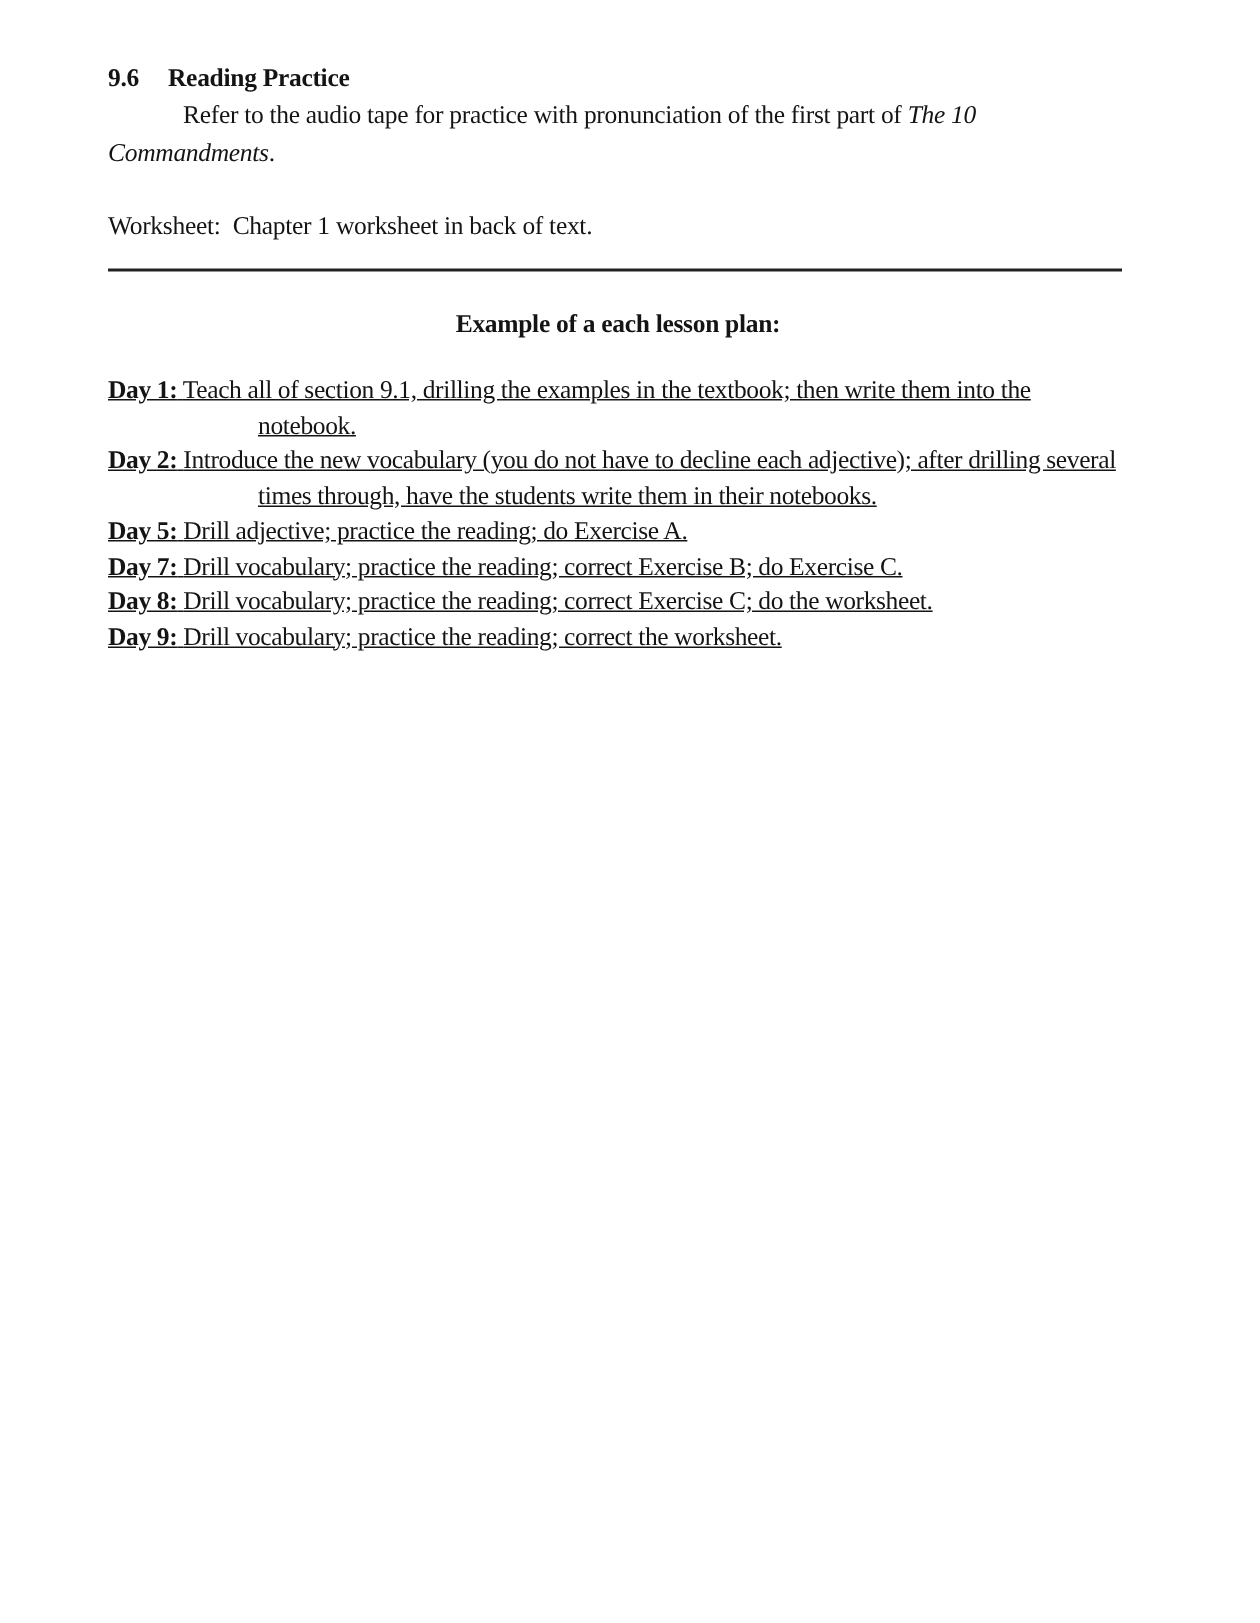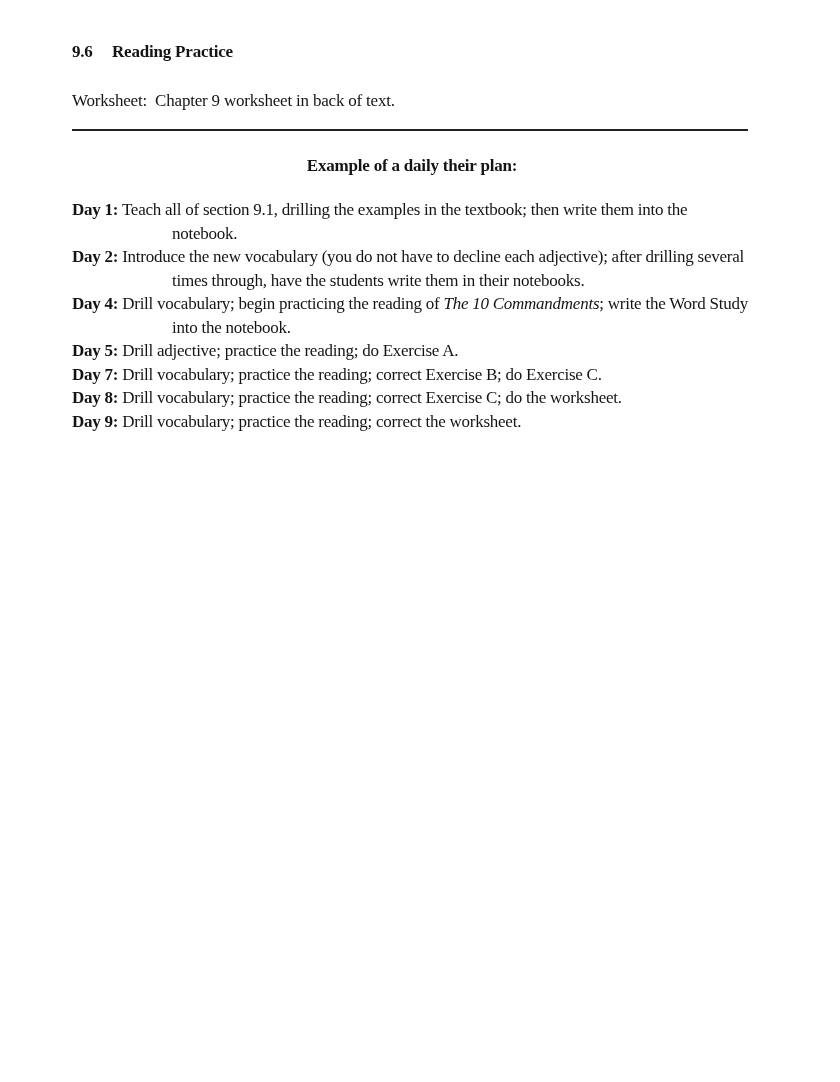--- a/index.html
+++ b/index.html
@@ -65,46 +65,47 @@
       margin-top: 20px;
       list-style: none;
       padding: 0;
     }
     .day {
       font-size: 17px;
       line-height: 23.5px;
       padding-left: 100px;
       text-indent: -100px;
       letter-spacing: -0.25px;
+      text-decoration: underline;
     }
     .day .dlabel { font-weight: bold; }
     .day i { font-style: italic; }
   </style>
 </head>
 <body>
 
 <div class="page">
 
   <h2 class="section-heading">
     <span class="num">9.6</span><span>Reading Practice</span>
   </h2>
 
+  <p class="intro"><span>Refer to the audio tape for practice with pronunciation of the first part of </span><i>The 10 Commandments</i><span>.</span></p>
 
   <div class="worksheet">
     <span class="lbl">Worksheet:</span>&nbsp;
-    <span>Chapter 9 worksheet in back of text.</span>
+    <span>Chapter 1 worksheet in back of text.</span>
   </div>
 
   <div class="rule"></div>
 
-  <div class="plan-title">Example of a daily their plan:</div>
+  <div class="plan-title">Example of a each lesson plan:</div>
 
   <ul class="days">
     <li class="day"><span class="dlabel">Day 1:</span> <span>Teach all of section 9.1, drilling the examples in the textbook; then write them into the notebook.</span></li>
     <li class="day"><span class="dlabel">Day 2:</span> <span>Introduce the new vocabulary (you do not have to decline each adjective); after drilling several times through, have the students write them in their notebooks.</span></li>
-    <li class="day"><span class="dlabel">Day 4:</span> <span>Drill vocabulary; begin practicing the reading of </span><i>The 10 Commandments</i><span>; write the Word Study into the notebook.</span></li>
     <li class="day"><span class="dlabel">Day 5:</span> <span>Drill adjective; practice the reading; do Exercise A.</span></li>
     <li class="day"><span class="dlabel">Day 7:</span> <span>Drill vocabulary; practice the reading; correct Exercise B; do Exercise C.</span></li>
     <li class="day"><span class="dlabel">Day 8:</span> <span>Drill vocabulary; practice the reading; correct Exercise C; do the worksheet.</span></li>
     <li class="day"><span class="dlabel">Day 9:</span> <span>Drill vocabulary; practice the reading; correct the worksheet.</span></li>
   </ul>
 
 </div>
 
 </body></html>

